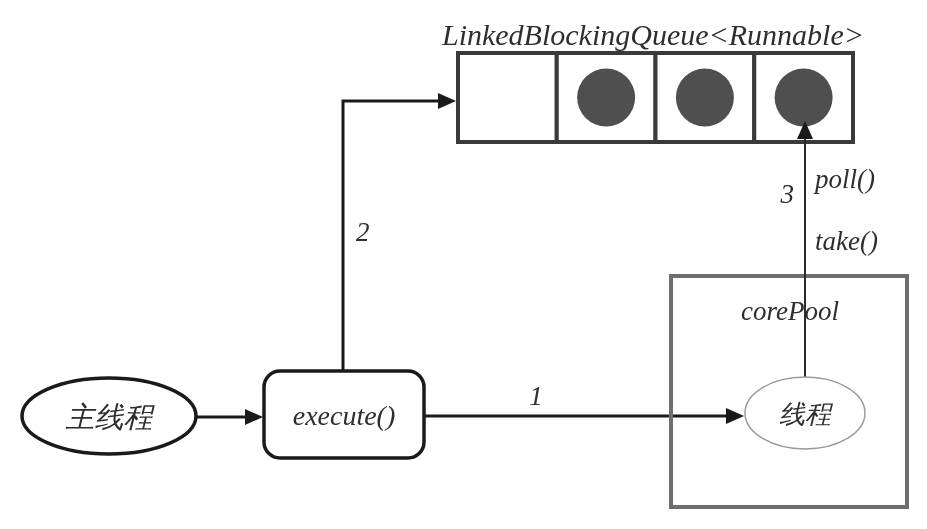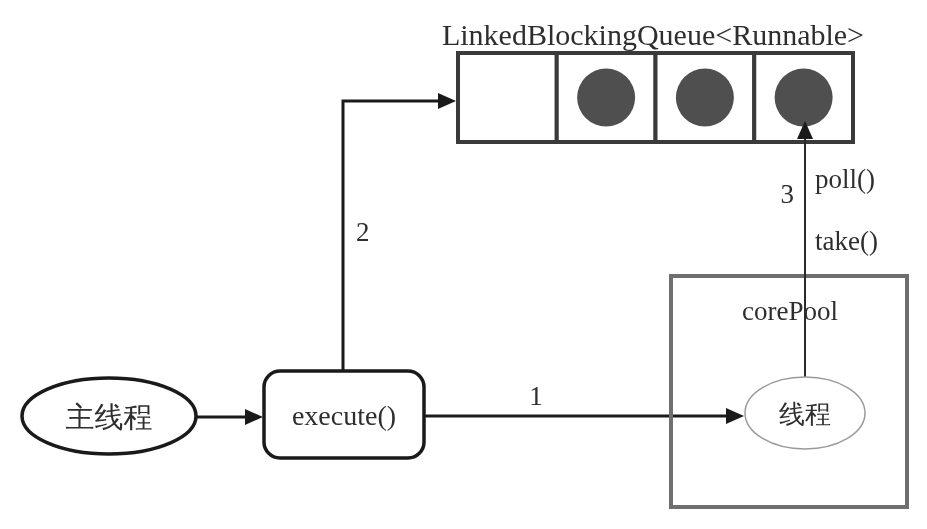--- a/index.html
+++ b/index.html
@@ -9,20 +9,21 @@
     width: 927px;
     height: 529px;
     overflow: hidden;
     font-family: "Liberation Serif", "DejaVu Serif", serif;
   }
   #stage {
     position: relative;
     width: 927px;
     height: 529px;
     background: #ffffff;
+    font-style: italic;
   }
   svg { display: block; }
   text {
     font-family: "Liberation Serif", "DejaVu Serif", serif;
     fill: #2e2e2e;
   }
   .queue-title   { font-size: 30px; }
   .edge-label    { font-size: 27px; }
   .node-label    { font-size: 28px; }
   .node-label-cn { font-size: 29px; }

